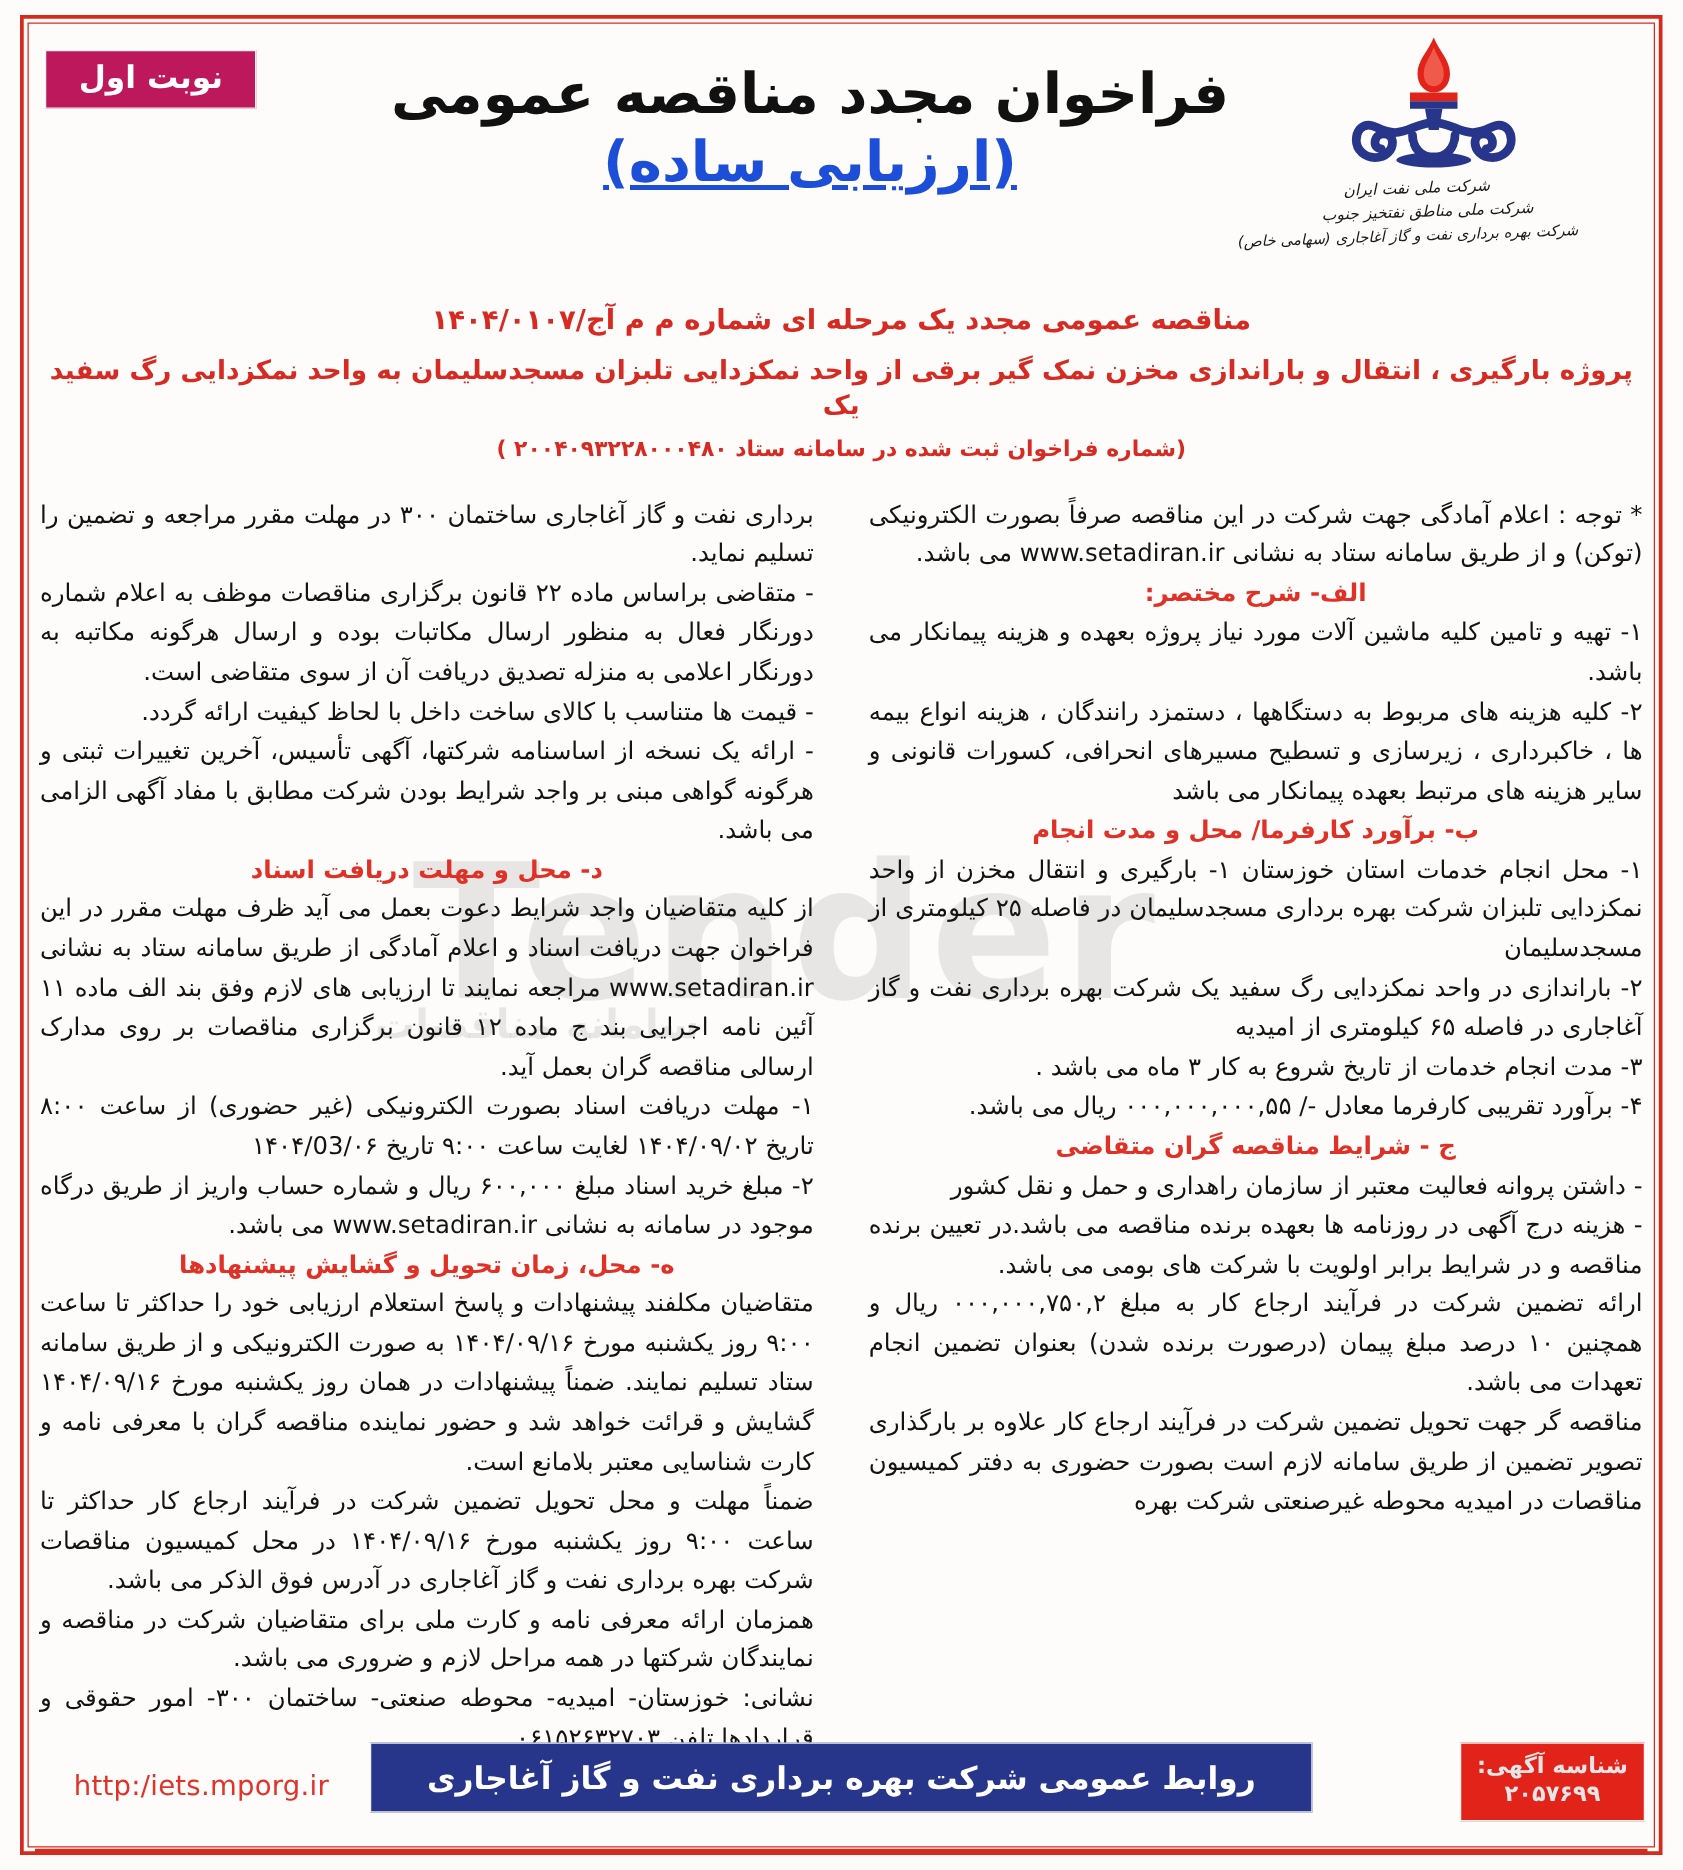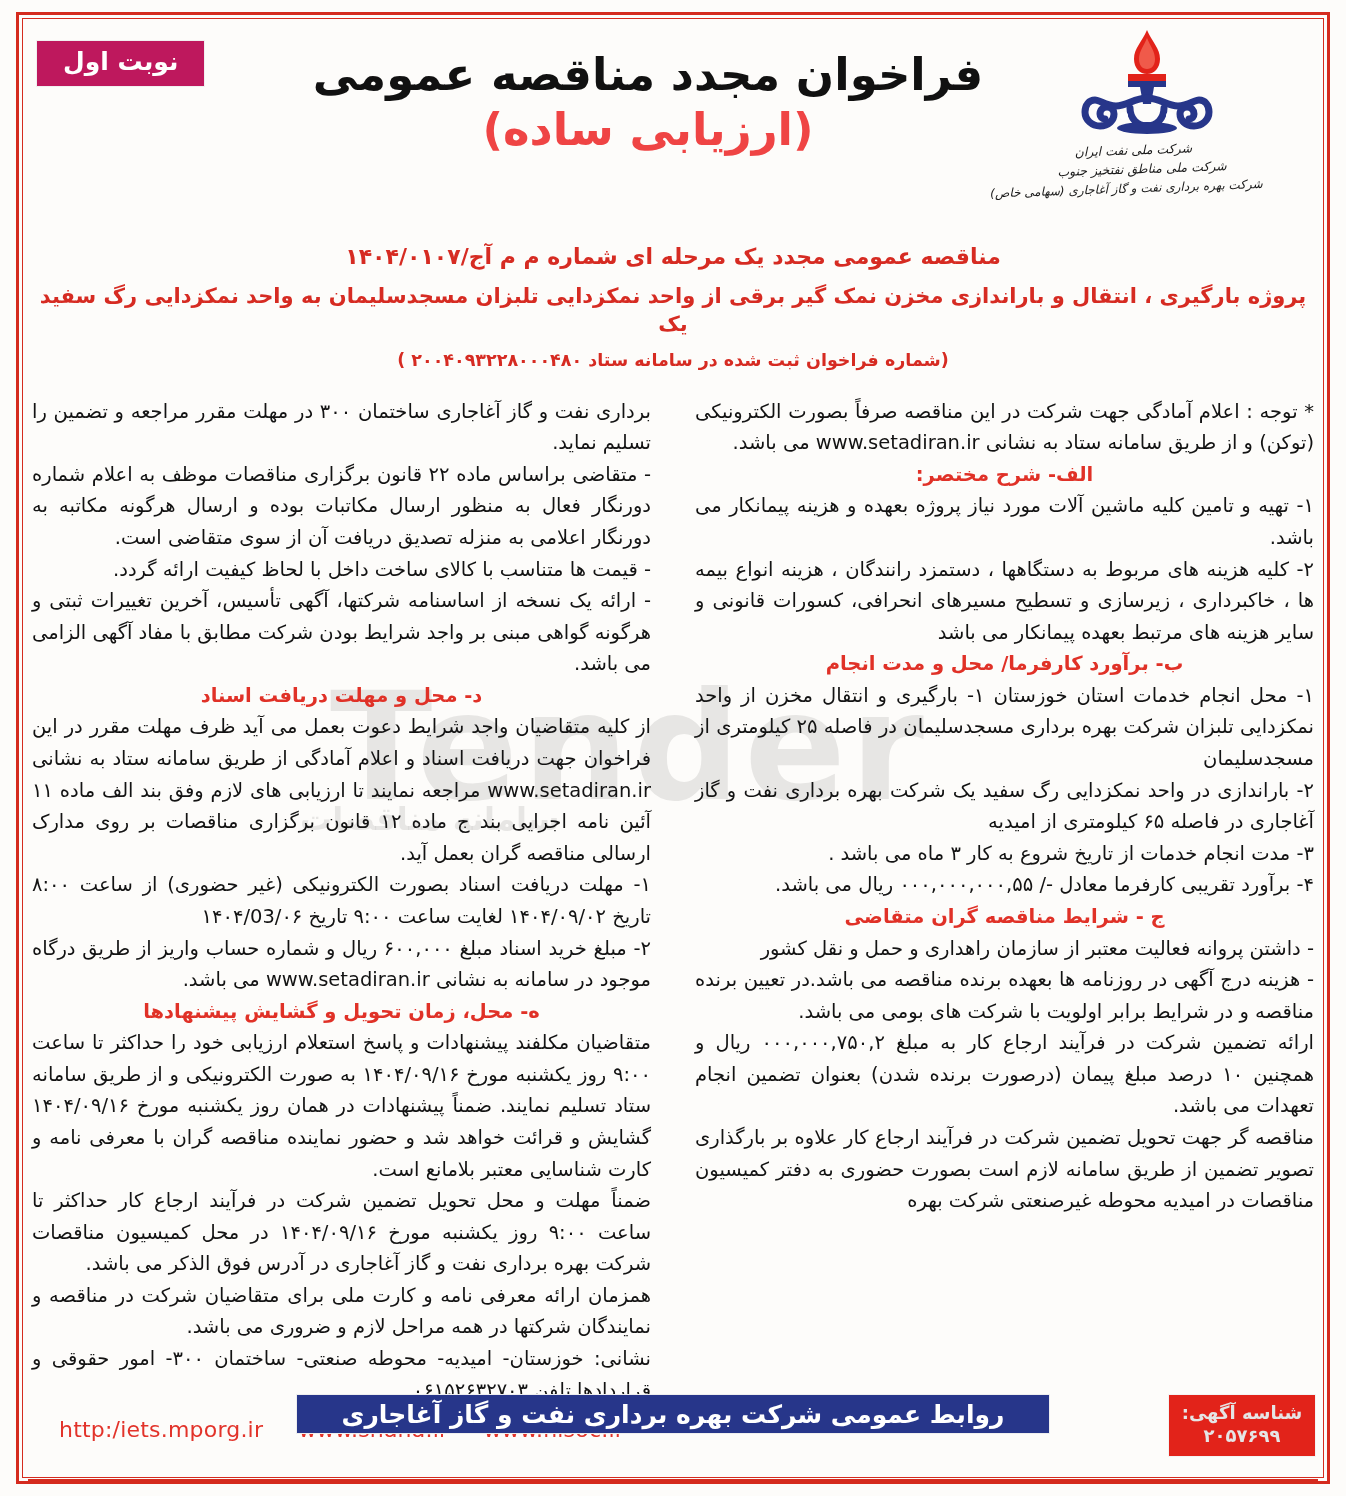--- a/index.html
+++ b/index.html
@@ -67,22 +67,23 @@
   .main-title {
     font-size: 45px;
     font-weight: bold;
     color: #111;
     line-height: 1.22;
     letter-spacing: -0.5px;
   }
   .main-title-2 {
     font-size: 45px;
     font-weight: bold;
-    color: #ef4444;
+    color: #1d4ed8;
     line-height: 1.22;
+    text-decoration: underline;
   }
   .badge-nobat {
     position: absolute;
     left: 8px;
     top: 18px;
     background: #be185d;
     color: #ffffff;
     font-size: 25px;
     font-weight: bold;
     padding: 8px 26px 12px;
@@ -168,21 +169,21 @@
     position: absolute;
     left: 0; right: 0;
     bottom: 6px;
     height: 74px;
   }
   .footer-bar {
     position: absolute;
     left: 268px;
     right: 268px;
     top: 0;
-    height: 40px;
+    height: 56px;
     background: #27368a;
     color: #fff;
     font-size: 25px;
     font-weight: bold;
     display: flex;
     align-items: center;
     justify-content: center;
     border: 1px solid #eee;
   }
   .footer-badge {

